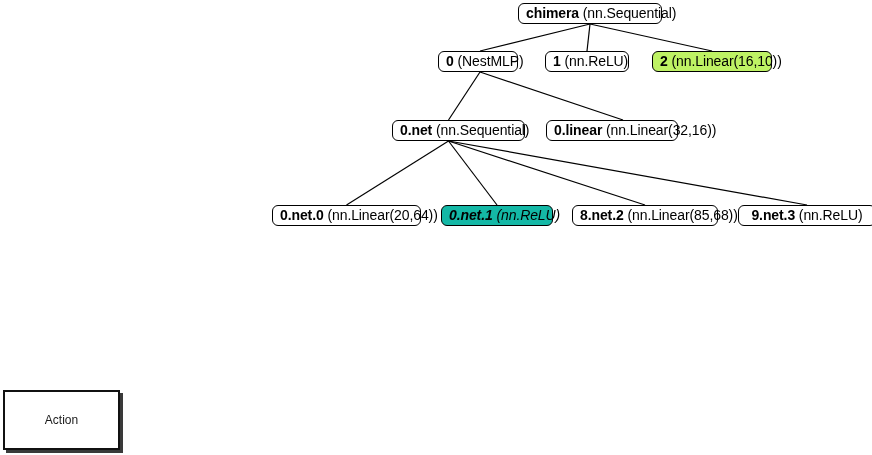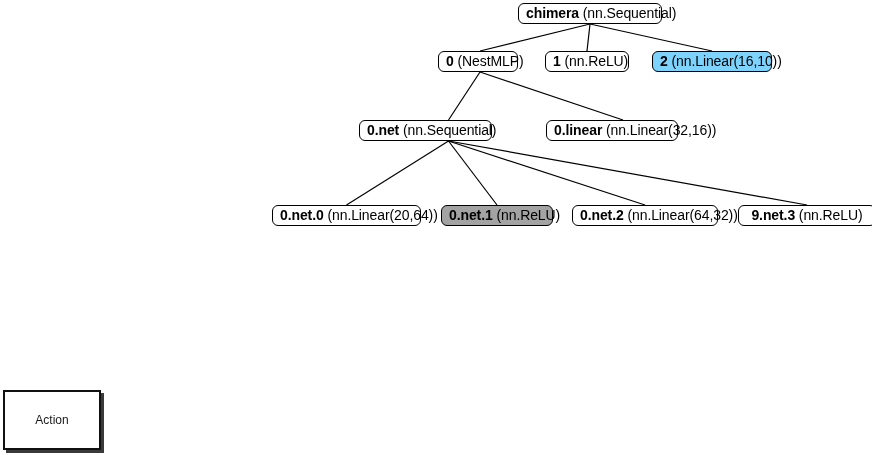--- a/index.html
+++ b/index.html
@@ -51,21 +51,21 @@
     font-weight: bold;
   }
   .node .ty {
     font-weight: normal;
   }
 
   #action-box {
     position: absolute;
     left: 3px;
     top: 390px;
-    width: 98px;
+    width: 117px;
     height: 60px;
     box-sizing: border-box;
     background: #ffffff;
     border: 2px solid #0f766e;
     box-shadow: 3px 3px 0 0 #3a3a3a;
     display: flex;
     align-items: center;
     justify-content: center;
     font-size: 12px;
     color: #1a1a1a;
@@ -82,24 +82,24 @@
       <line x1="480" y1="72" x2="448.5" y2="120" stroke="#000000" stroke-width="1.2"></line>
       <line x1="480" y1="72" x2="623" y2="120" stroke="#000000" stroke-width="1.2"></line>
       <line x1="448.5" y1="141" x2="346.5" y2="205" stroke="#000000" stroke-width="1.2"></line>
       <line x1="448.5" y1="141" x2="497" y2="205" stroke="#000000" stroke-width="1.2"></line>
       <line x1="448.5" y1="141" x2="645" y2="205" stroke="#000000" stroke-width="1.2"></line>
       <line x1="448.5" y1="141" x2="807" y2="205" stroke="#000000" stroke-width="1.2"></line>
     </svg>
 <div class="node" style="left: 518px; top: 3px; width: 144px; border-color: rgb(0, 0, 0); background: rgb(255, 255, 255);"><span class="nm">chimera</span><span class="ty"> (nn.Sequential)</span></div>
     <div class="node" style="left: 438px; top: 51px; width: 80px; border-color: rgb(0, 0, 0); background: rgb(255, 255, 255);"><span class="nm">0</span><span class="ty"> (NestMLP)</span></div>
     <div class="node" style="left: 545px; top: 51px; width: 84px; border-color: rgb(0, 0, 0); background: rgb(255, 255, 255); text-align: right;"><span class="nm">1</span><span class="ty"> (nn.ReLU)</span></div>
-    <div class="node" style="left: 652px; top: 51px; width: 120px; border-color: rgb(0, 0, 0); background: #7dd3fc;"><span class="nm">2</span><span class="ty"> (nn.Linear(16,10))</span></div>
-    <div class="node" style="left: 359px; top: 120px; width: 133px; border-color: rgb(0, 0, 0); background: rgb(255, 255, 255);"><span class="nm">0.net</span><span class="ty"> (nn.Sequential)</span></div>
+    <div class="node" style="left: 652px; top: 51px; width: 120px; border-color: rgb(0, 0, 0); background: #bef264;"><span class="nm">2</span><span class="ty"> (nn.Linear(16,10))</span></div>
+    <div class="node" style="left: 392px; top: 120px; width: 133px; border-color: rgb(0, 0, 0); background: rgb(255, 255, 255);"><span class="nm">0.net</span><span class="ty"> (nn.Sequential)</span></div>
     <div class="node" style="left: 546px; top: 120px; width: 132px; border-color: rgb(0, 0, 0); background: rgb(255, 255, 255);"><span class="nm">0.linear</span><span class="ty"> (nn.Linear(32,16))</span></div>
     <div class="node" style="left: 272px; top: 205px; width: 149px; border-color: rgb(0, 0, 0); background: rgb(255, 255, 255); border-radius: 6px;"><span class="nm">0.net.0</span><span class="ty"> (nn.Linear(20,64))</span></div>
-    <div class="node" style="left: 441px; top: 205px; width: 112px; border-color: rgb(0, 0, 0); background: #a3a3a3;"><span class="nm">0.net.1</span><span class="ty"> (nn.ReLU)</span></div>
-    <div class="node" style="left: 572px; top: 205px; width: 146px; border-color: rgb(0, 0, 0); background: rgb(255, 255, 255);"><span class="nm">0.net.2</span><span class="ty"> (nn.Linear(64,32))</span></div>
+    <div class="node" style="left: 441px; top: 205px; width: 112px; border-color: rgb(0, 0, 0); background: #14b8a6; font-style: italic;"><span class="nm">0.net.1</span><span class="ty"> (nn.ReLU)</span></div>
+    <div class="node" style="left: 572px; top: 205px; width: 146px; border-color: rgb(0, 0, 0); background: rgb(255, 255, 255);"><span class="nm">8.net.2</span><span class="ty"> (nn.Linear(85,68))</span></div>
     <div class="node" style="left: 738px; top: 205px; width: 138px; border-color: rgb(0, 0, 0); background: rgb(255, 255, 255);"><span class="nm">9.net.3</span><span class="ty"> (nn.ReLU)</span></div>
   </div>
 
 <div id="action-box" style="border-color: rgb(17, 17, 17); box-shadow: rgb(58, 58, 58) 3px 3px 0px 0px;">
   <span>Action</span>
 </div>
 
 </body></html>

